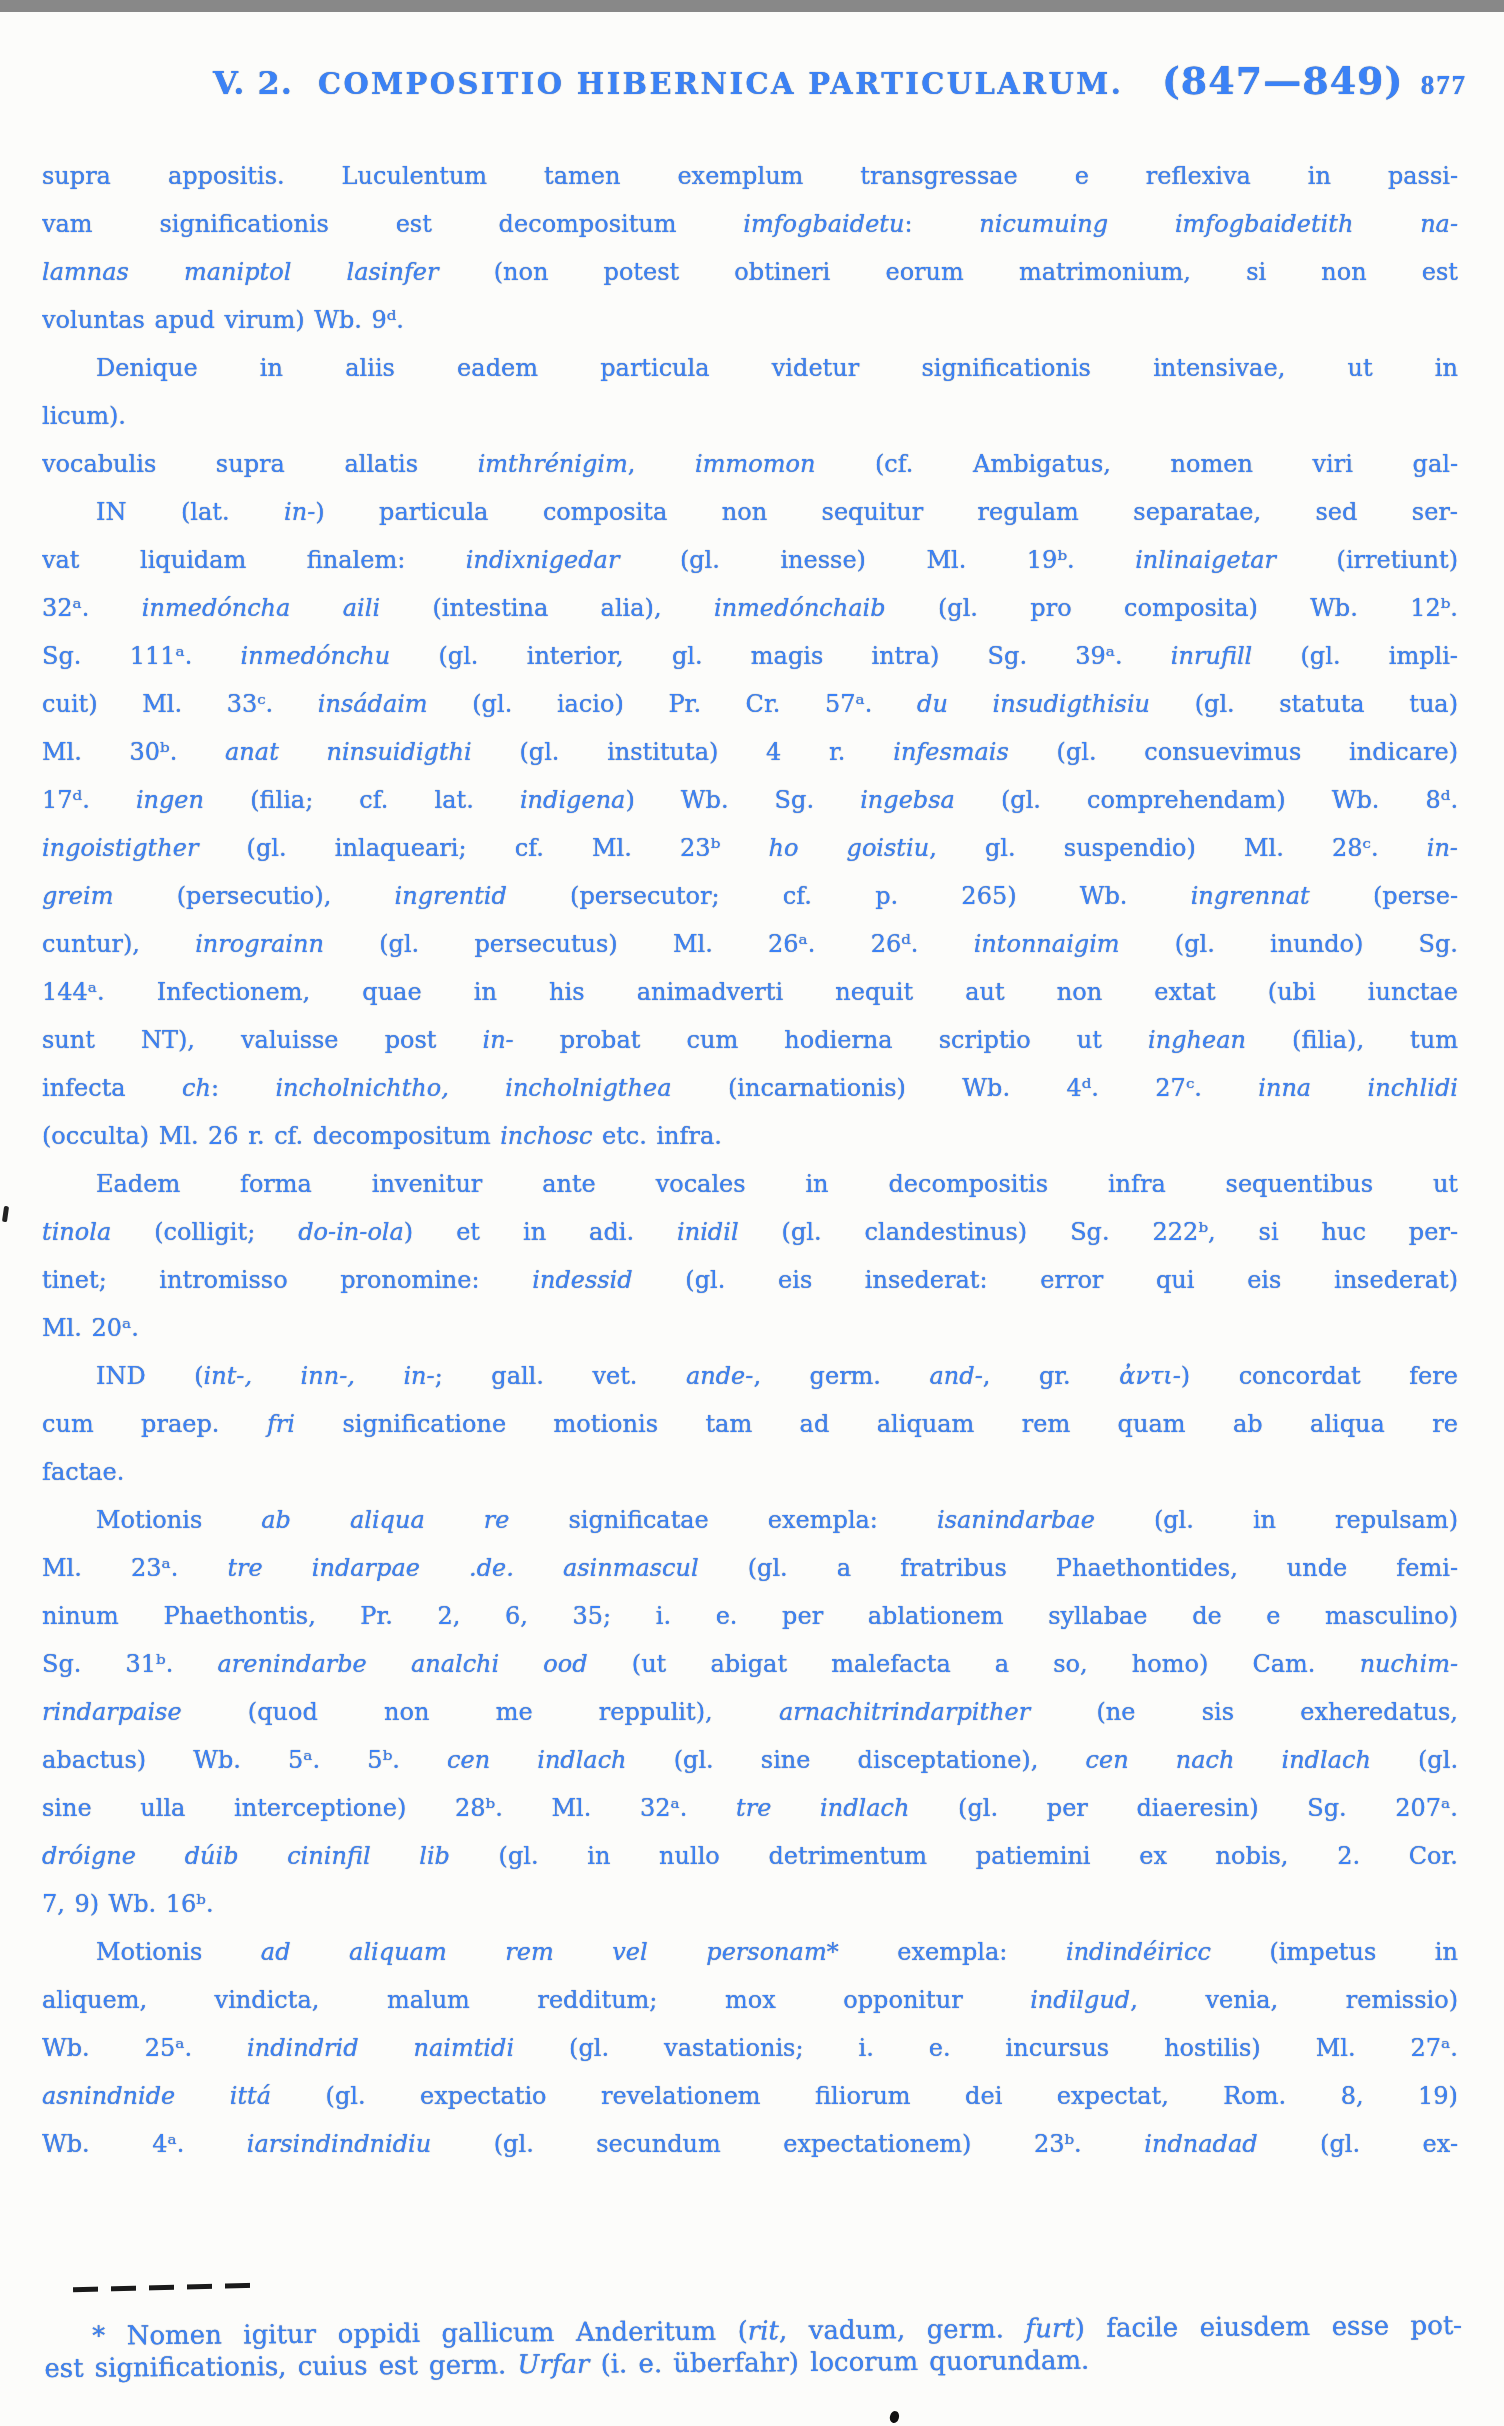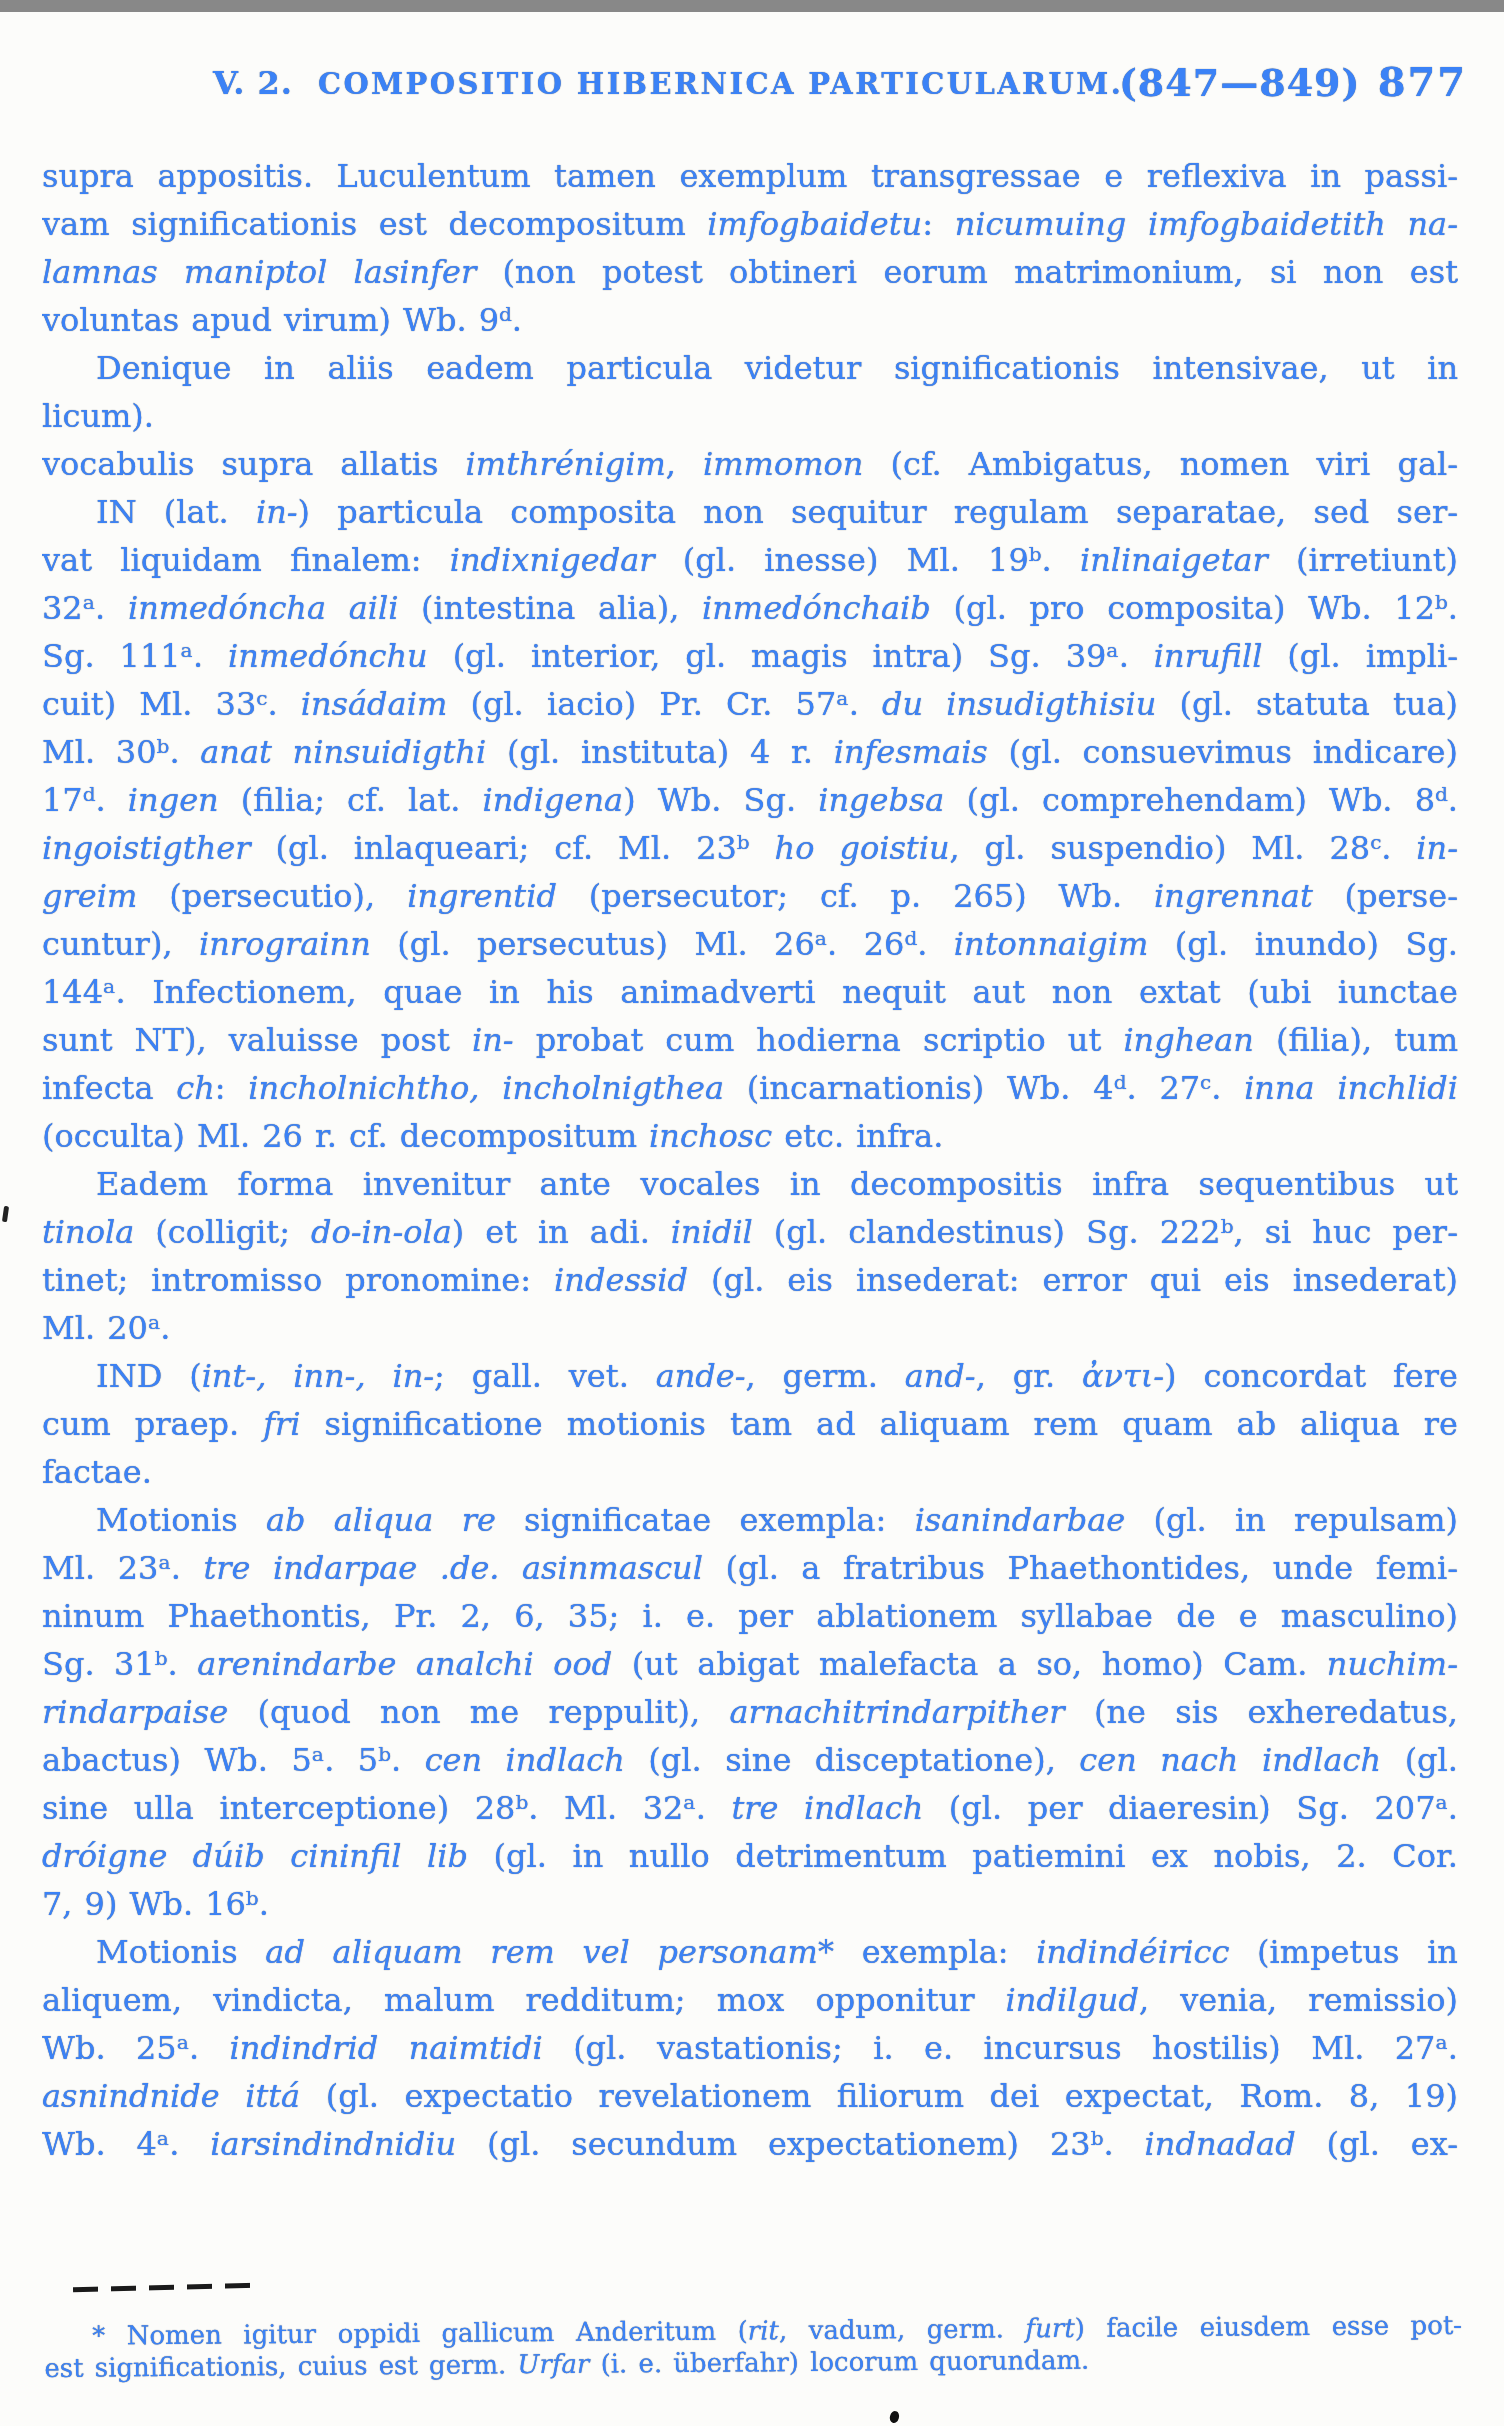--- a/index.html
+++ b/index.html
@@ -11,25 +11,25 @@
   }
   .page * { text-shadow:0 0 1px rgba(26,26,26,.65); }
 
   
   .header { position:absolute; top:46px; left:0; right:37px; height:61px; font-weight:bold; }
   .header-center { position:absolute; left:213px; top:5.8px; display:flex; align-items:baseline; }
   .section-no { font-size:32px; margin-right:25px; letter-spacing:1px; }
   .title-caps { font-size:29px; letter-spacing:2.4px; }
   .header-right { position:absolute; right:0; top:0; display:flex; align-items:baseline; }
   .columns-range { font-size:38px; letter-spacing:1px; }
-  .pagenum { font-size:40px; margin-left:17.3px; letter-spacing:1.9px; }
+  .pagenum { font-size:27px; margin-left:17.3px; letter-spacing:1.9px;font-family:Liberation Serif, serif; }
 
   
   .body-text { position:absolute; top:140px; left:42px; width:1416px;
-               font-size:32px; line-height:48px; }
+               font-size:24px; line-height:48px; }
   .line { text-align:justify; text-align-last:justify; height:48px; overflow:hidden;
           word-spacing:1.9px; }
   .line.short { text-align-last:left; }
   .line.indent { text-indent:54px; }
   .line i { font-style:italic; }
 
   
   .fn-sep { position:absolute; top:2273px; left:73px; width:190px; height:4.8px;
             transform:rotate(-1.4deg);
             background:repeating-linear-gradient(90deg,#1a1a1a 0 25px,transparent 25px 38px); }

